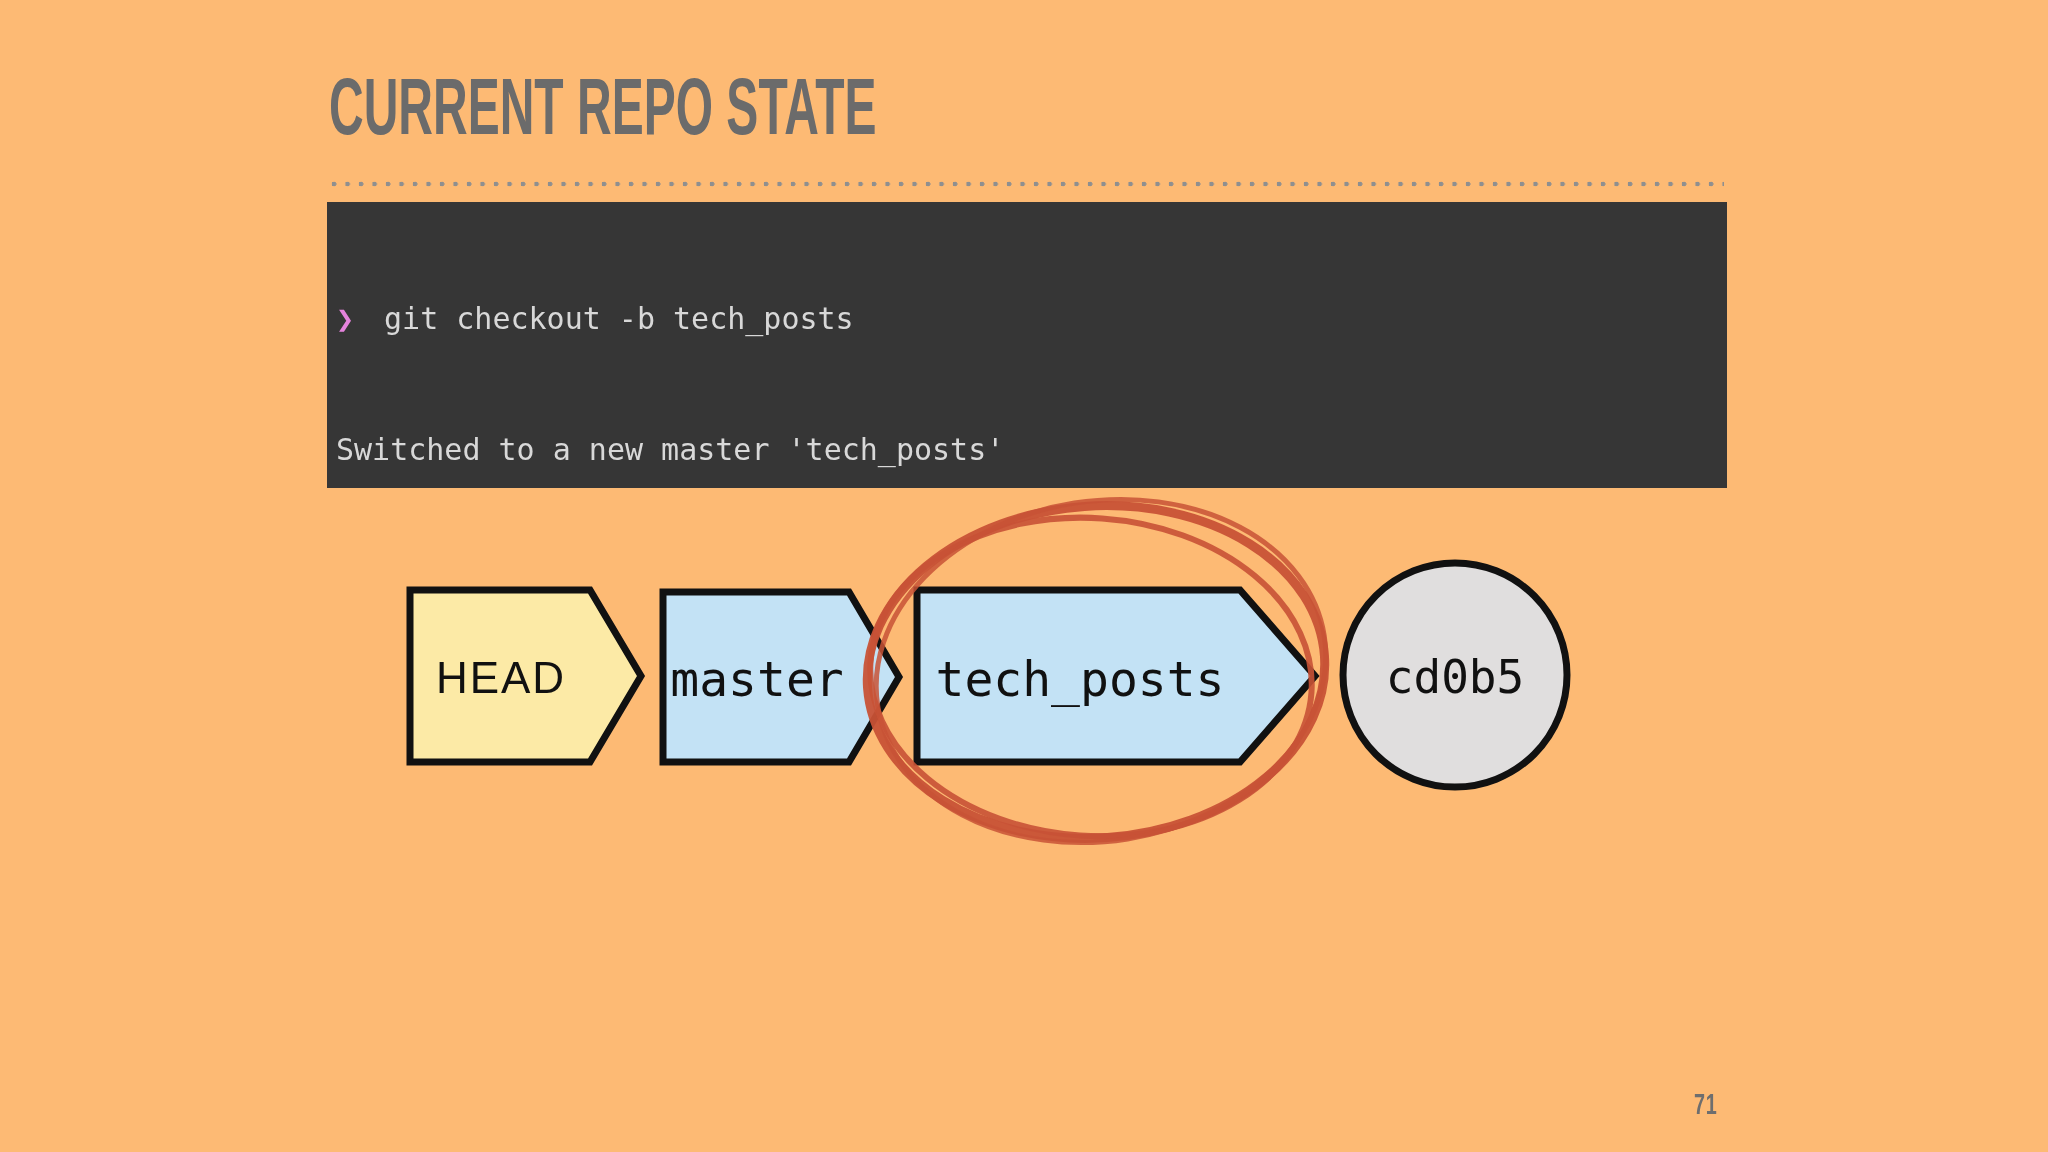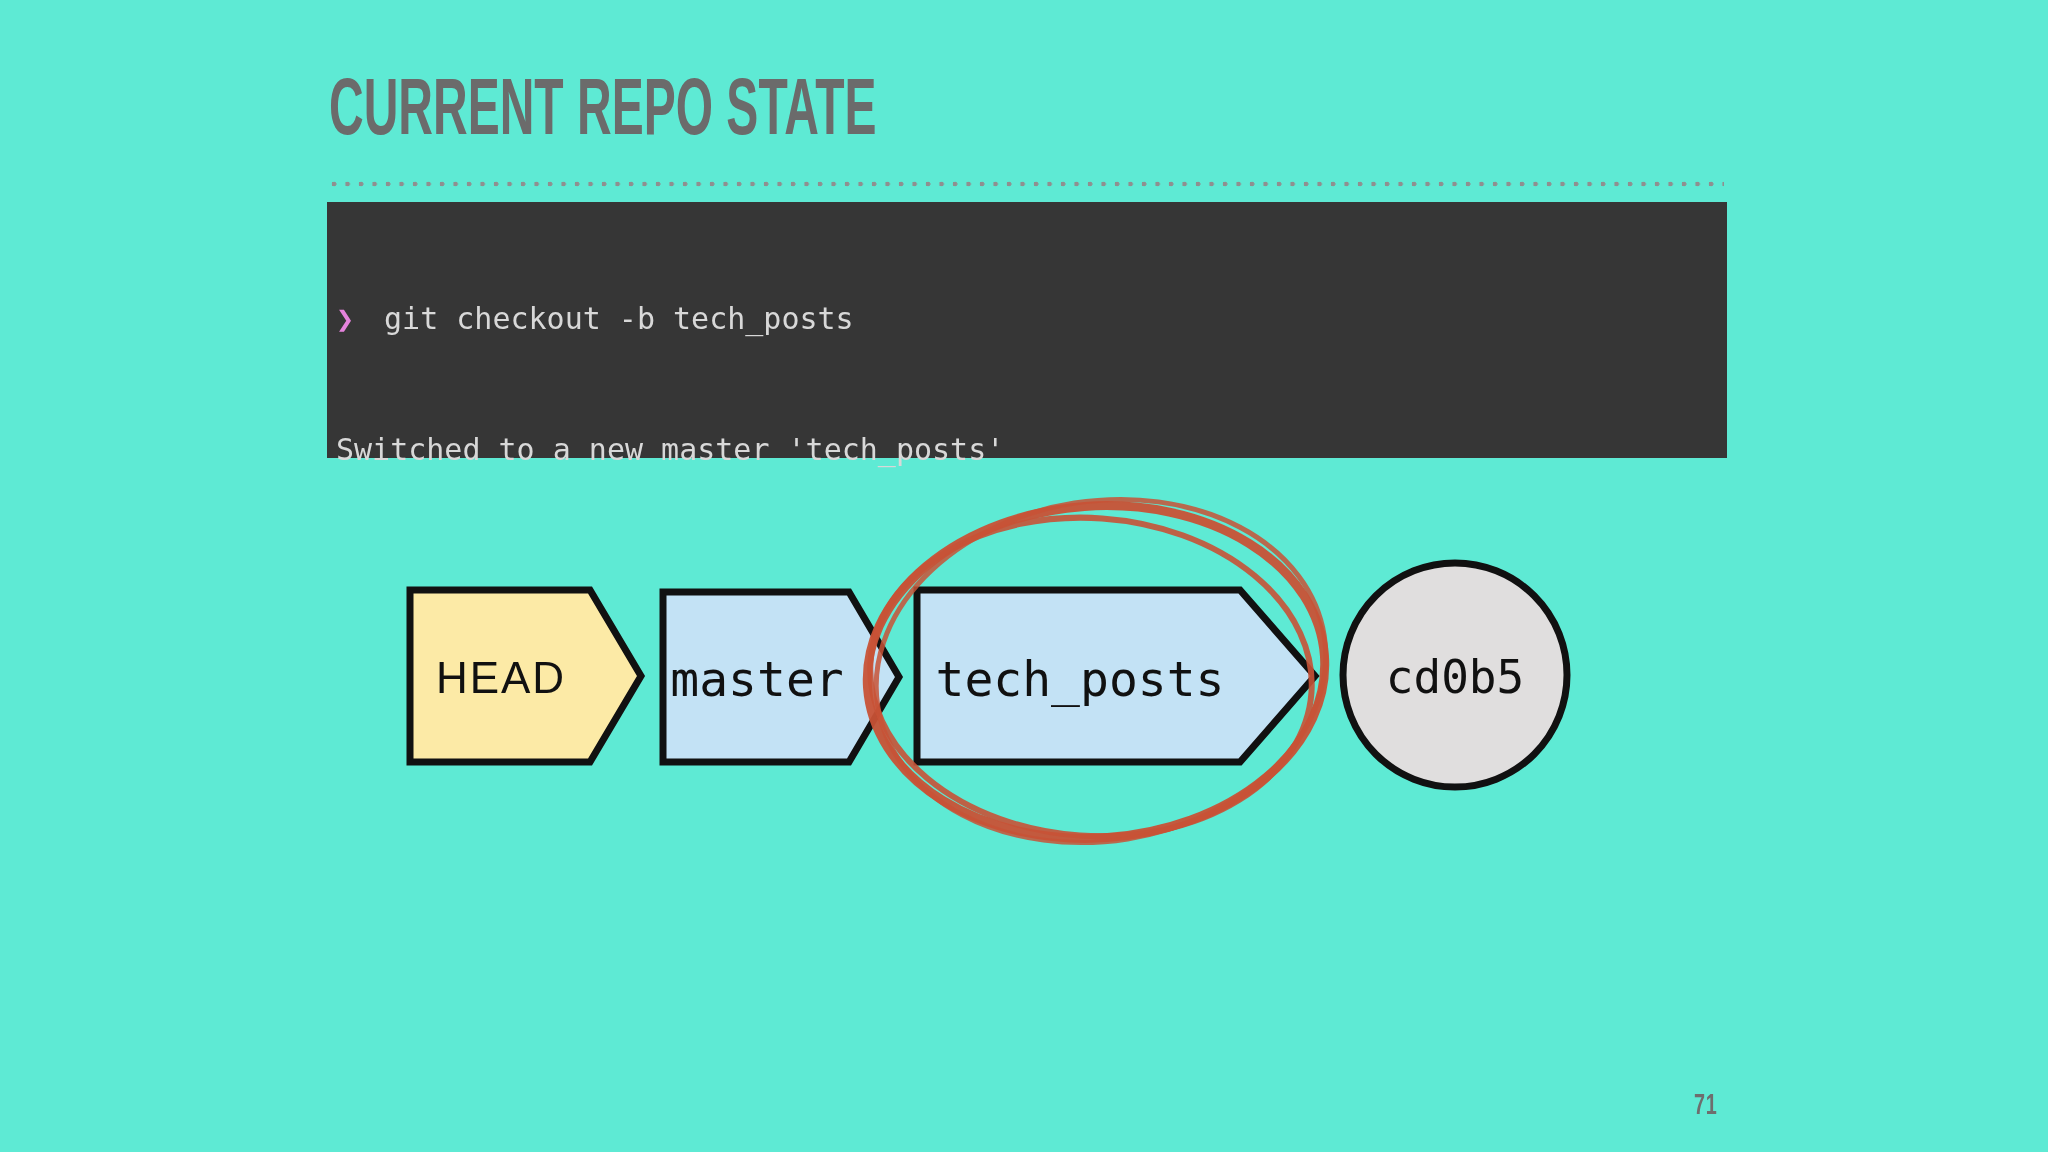--- a/index.html
+++ b/index.html
@@ -1,19 +1,19 @@
 <!DOCTYPE html>
 <html><head>
 <meta charset="utf-8">
 <style>
   html,body { margin:0; padding:0; background:#ffffff; }
   .slide {
     position:relative;
     width:2048px; height:1152px;
-    background:#5eead4;
+    background:#fdba74;
     overflow:hidden;
     font-family:"Liberation Sans", sans-serif;
   }
 
   
   .title {
     position:absolute;
     left:329px; top:64px;
     margin:0;
     font-family:"Liberation Sans", sans-serif;
@@ -34,21 +34,21 @@
     width:1393px; height:6px;
     background-image:radial-gradient(circle at 3px 3px, #8f8f8f 2.2px, rgba(0,0,0,0) 2.6px);
     background-size:13.5px 6px;
     background-repeat:repeat-x;
   }
 
   
   .terminal {
     position:absolute;
     left:327px; top:202px;
-    width:1400px; height:256px;
+    width:1400px; height:286px;
     box-sizing:border-box;
     background:#363636;
     padding:8px 10px 0 9px;
     font-family:"DejaVu Sans Mono", monospace;
     font-size:30px;
     line-height:43.5px;
     color:#d8d8d8;
     white-space:pre;
   }
   .terminal .prompt {

